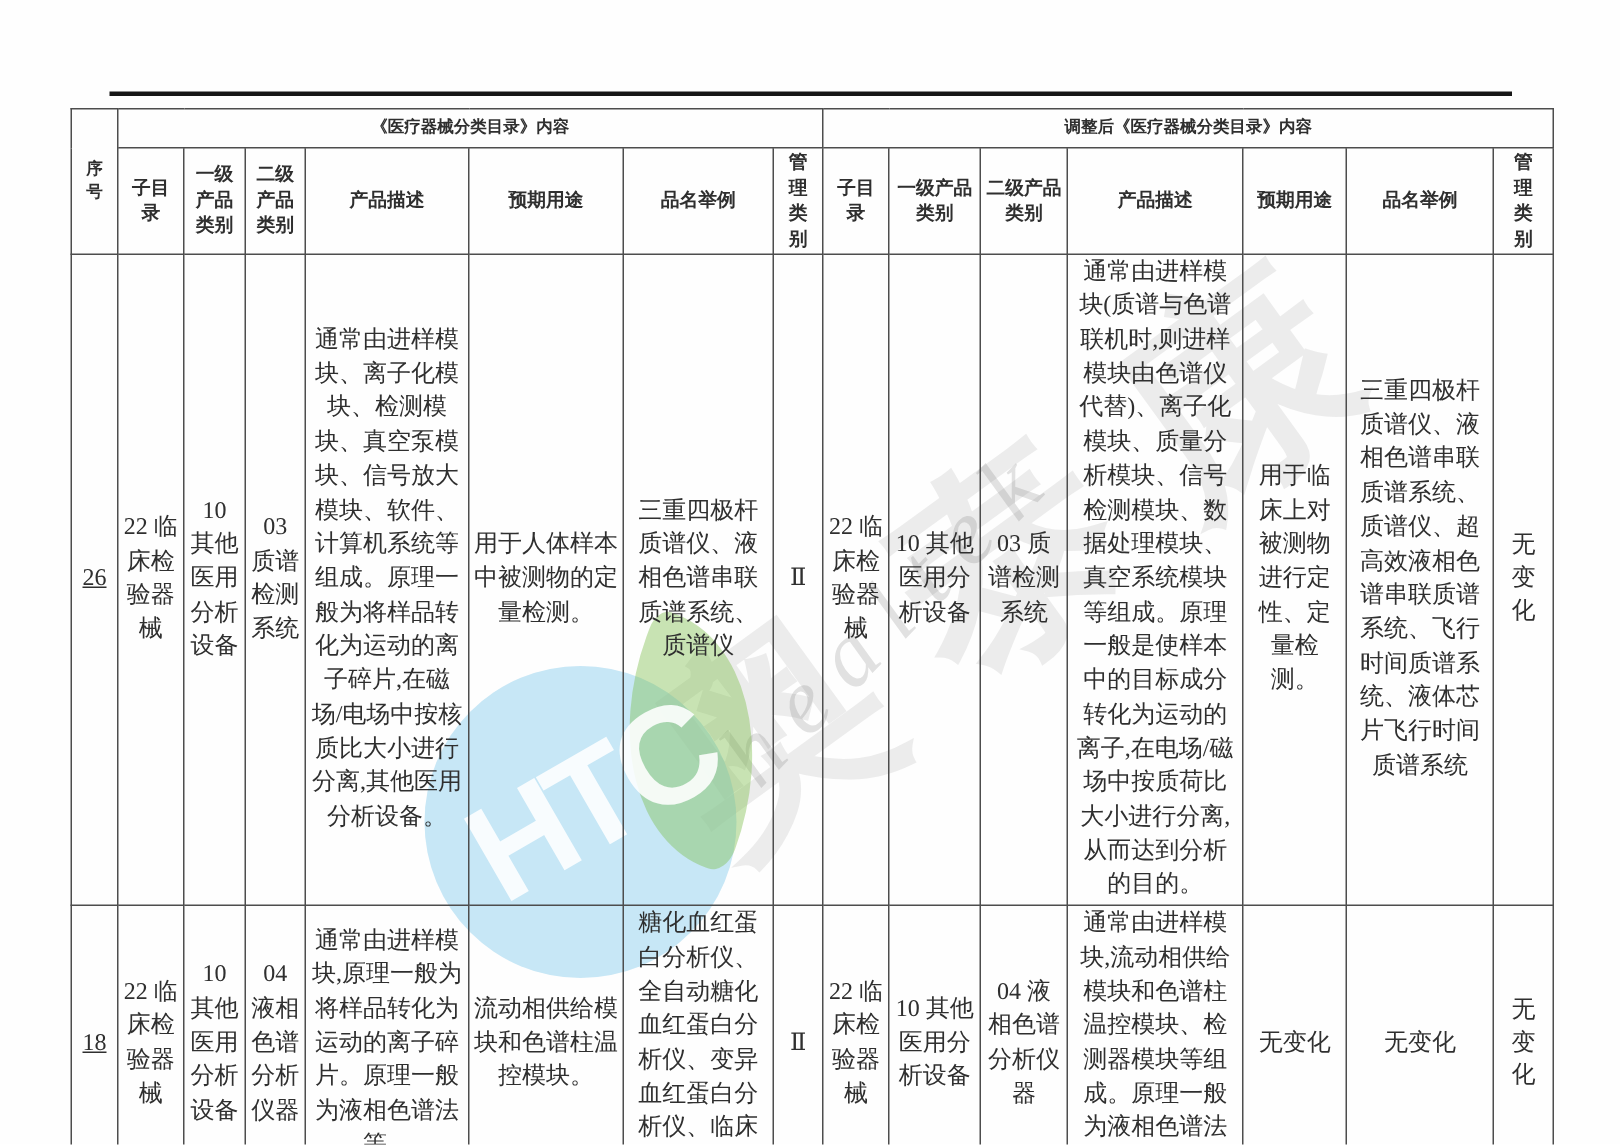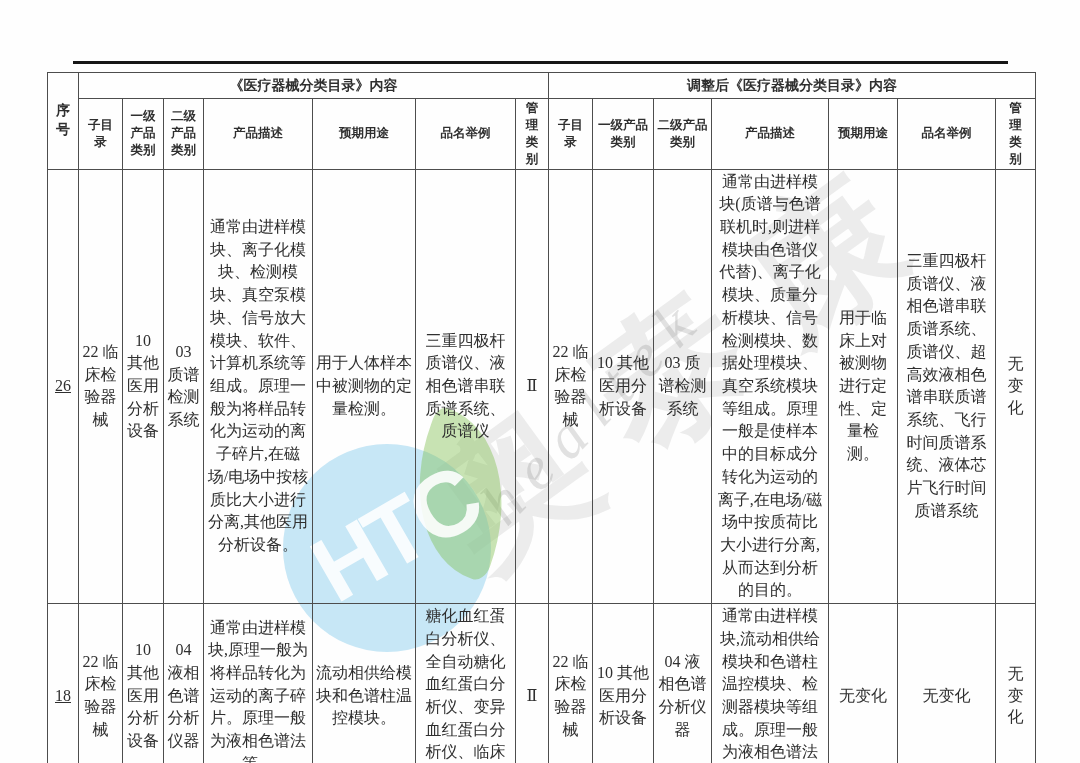--- a/index.html
+++ b/index.html
@@ -49,21 +49,21 @@
     position:absolute;left:47px;top:72px;width:988px;
     border-collapse:collapse;table-layout:fixed;background:transparent;
   }
   .cat td{
     border:1px solid #4d4d4d;
     text-align:center;vertical-align:middle;
     padding:1px 3px;
     font-size:16px;line-height:1.42;
     overflow:hidden;
   }
-  .h1 td{height:23px;font-weight:bold;font-size:14px;line-height:1.1;}
+  .h1 td{height:23px;font-weight:bold;font-size:11px;line-height:1.1;}
   .h2 td{height:58px;font-weight:bold;font-size:12.5px;line-height:1.35;}
   .r26 td{height:224px;}
   .r27 td{height:98px;}
   .v{display:inline-block;width:1.15em;line-height:1.35;white-space:normal;}
   .num{font-size:12.5px;text-decoration:underline;}
 </style>
 </head>
 <body>
 
 <div class="page">

